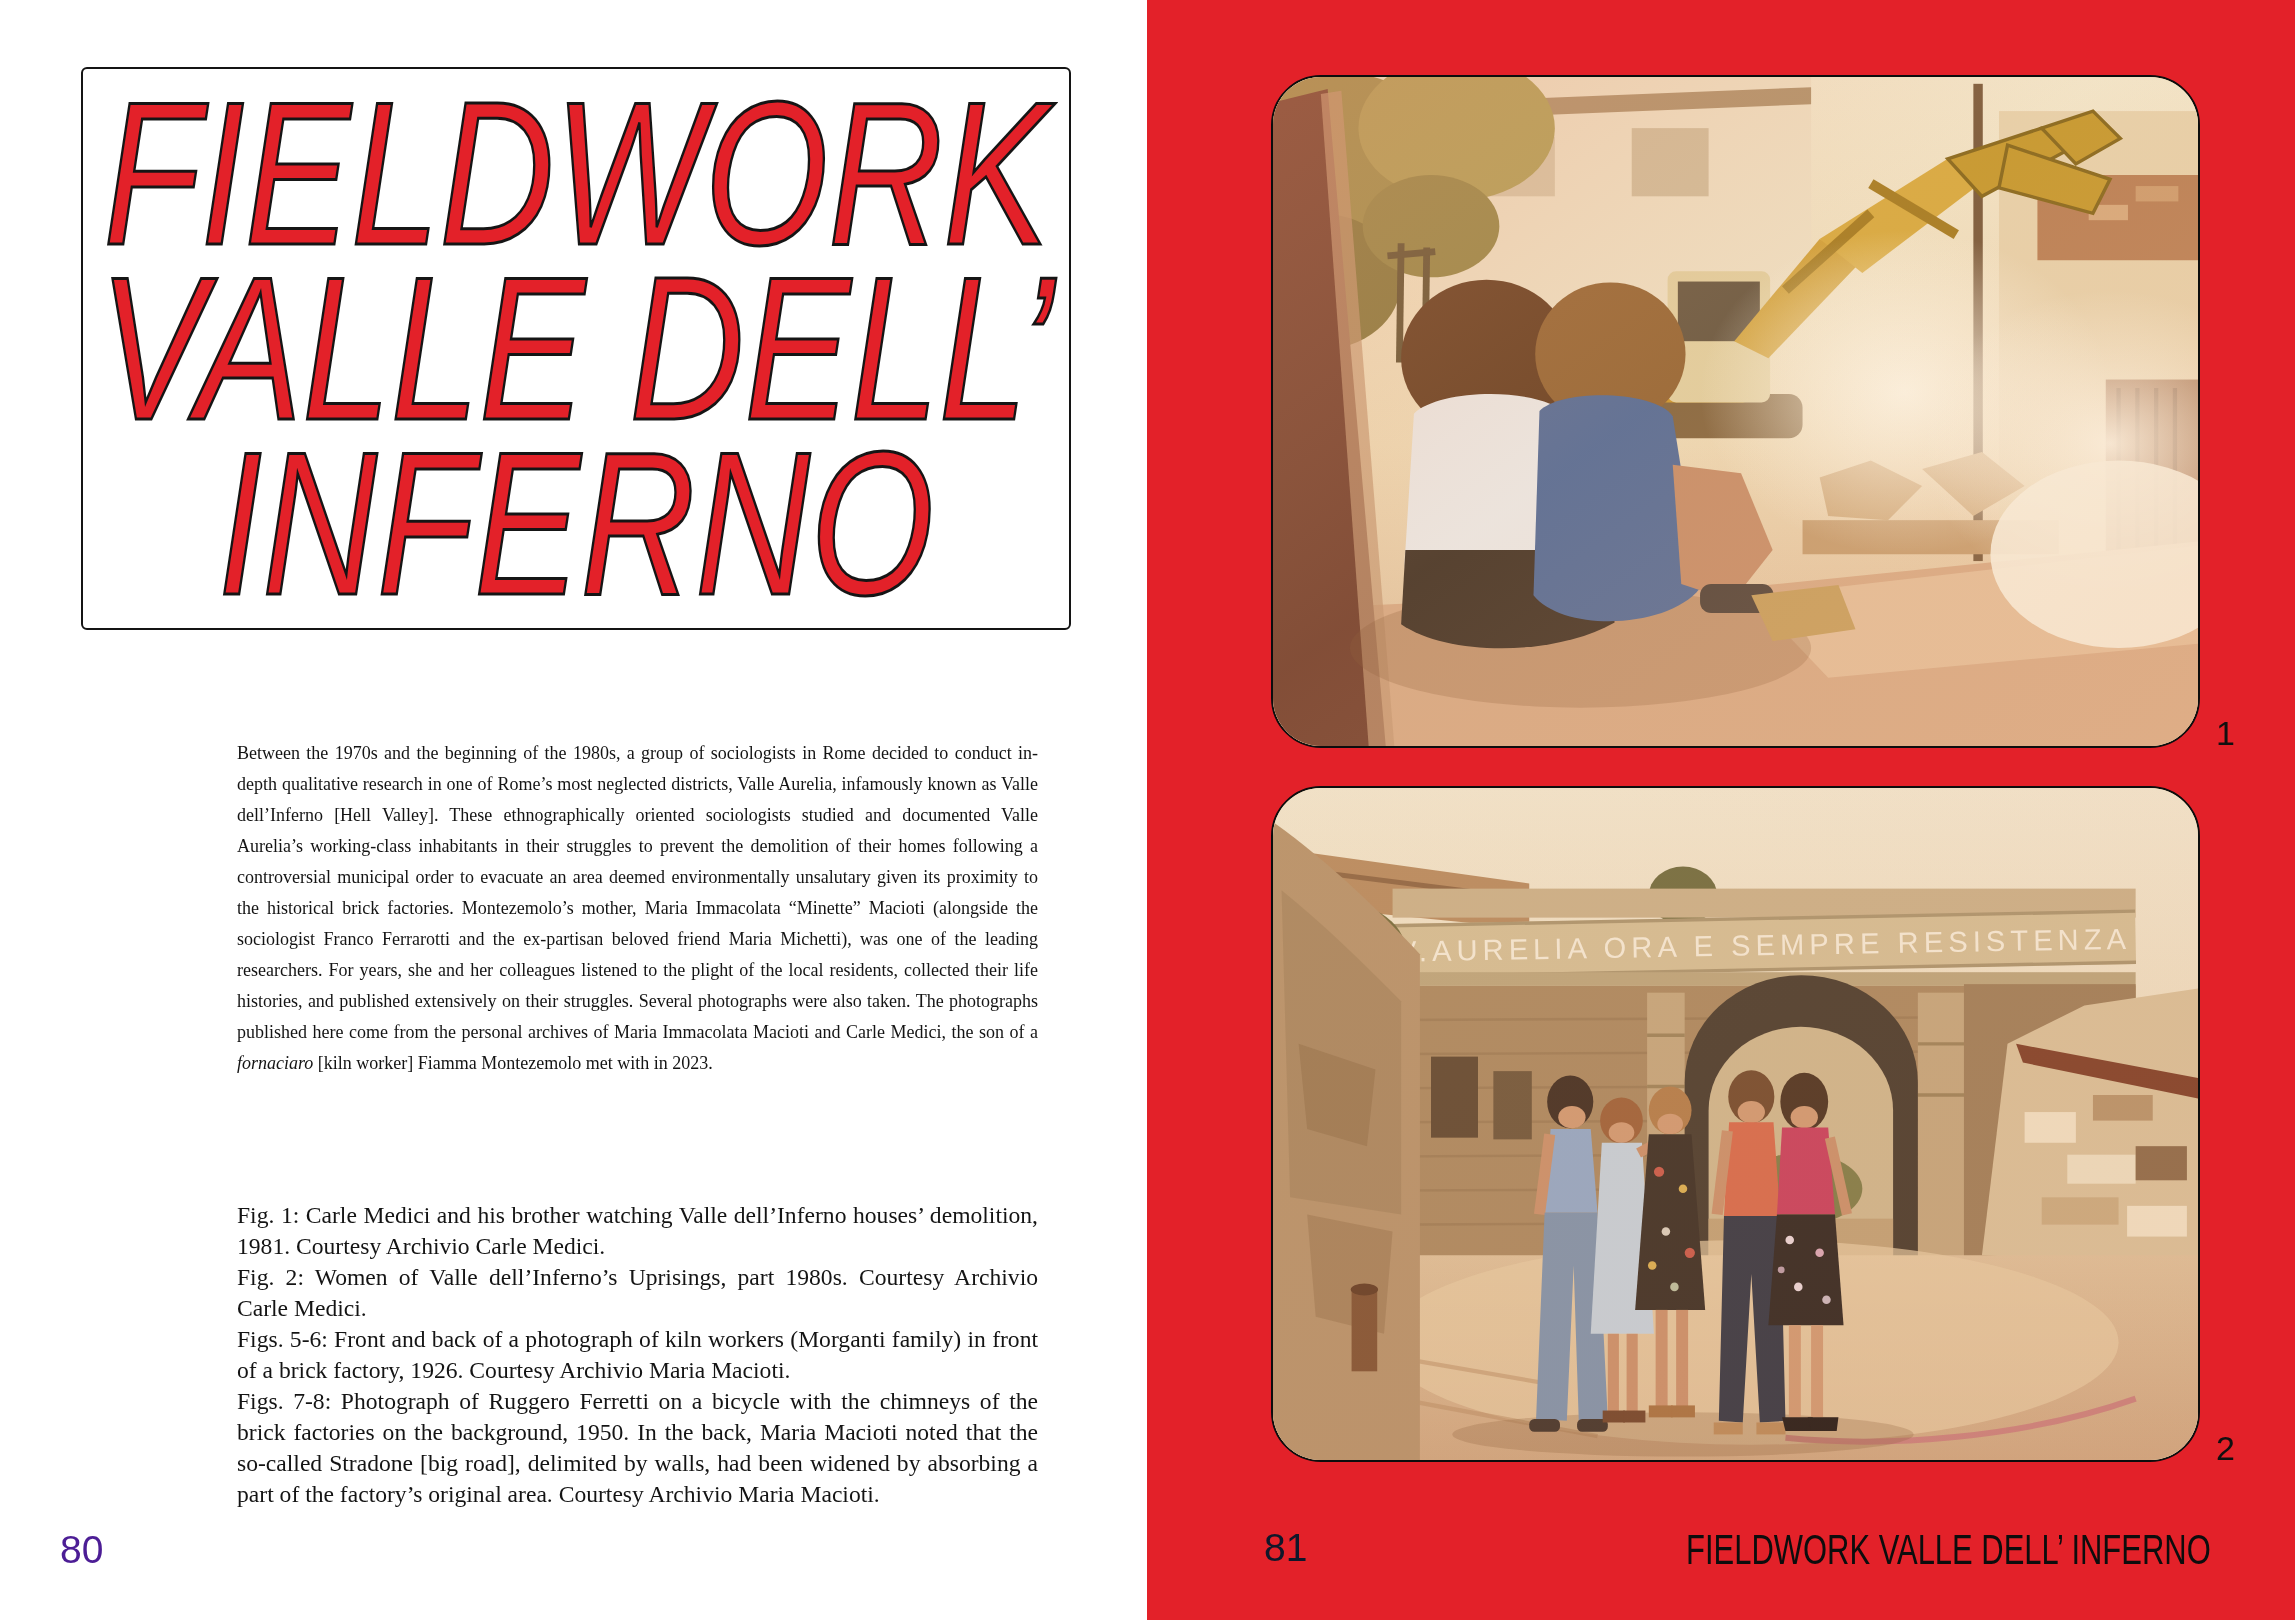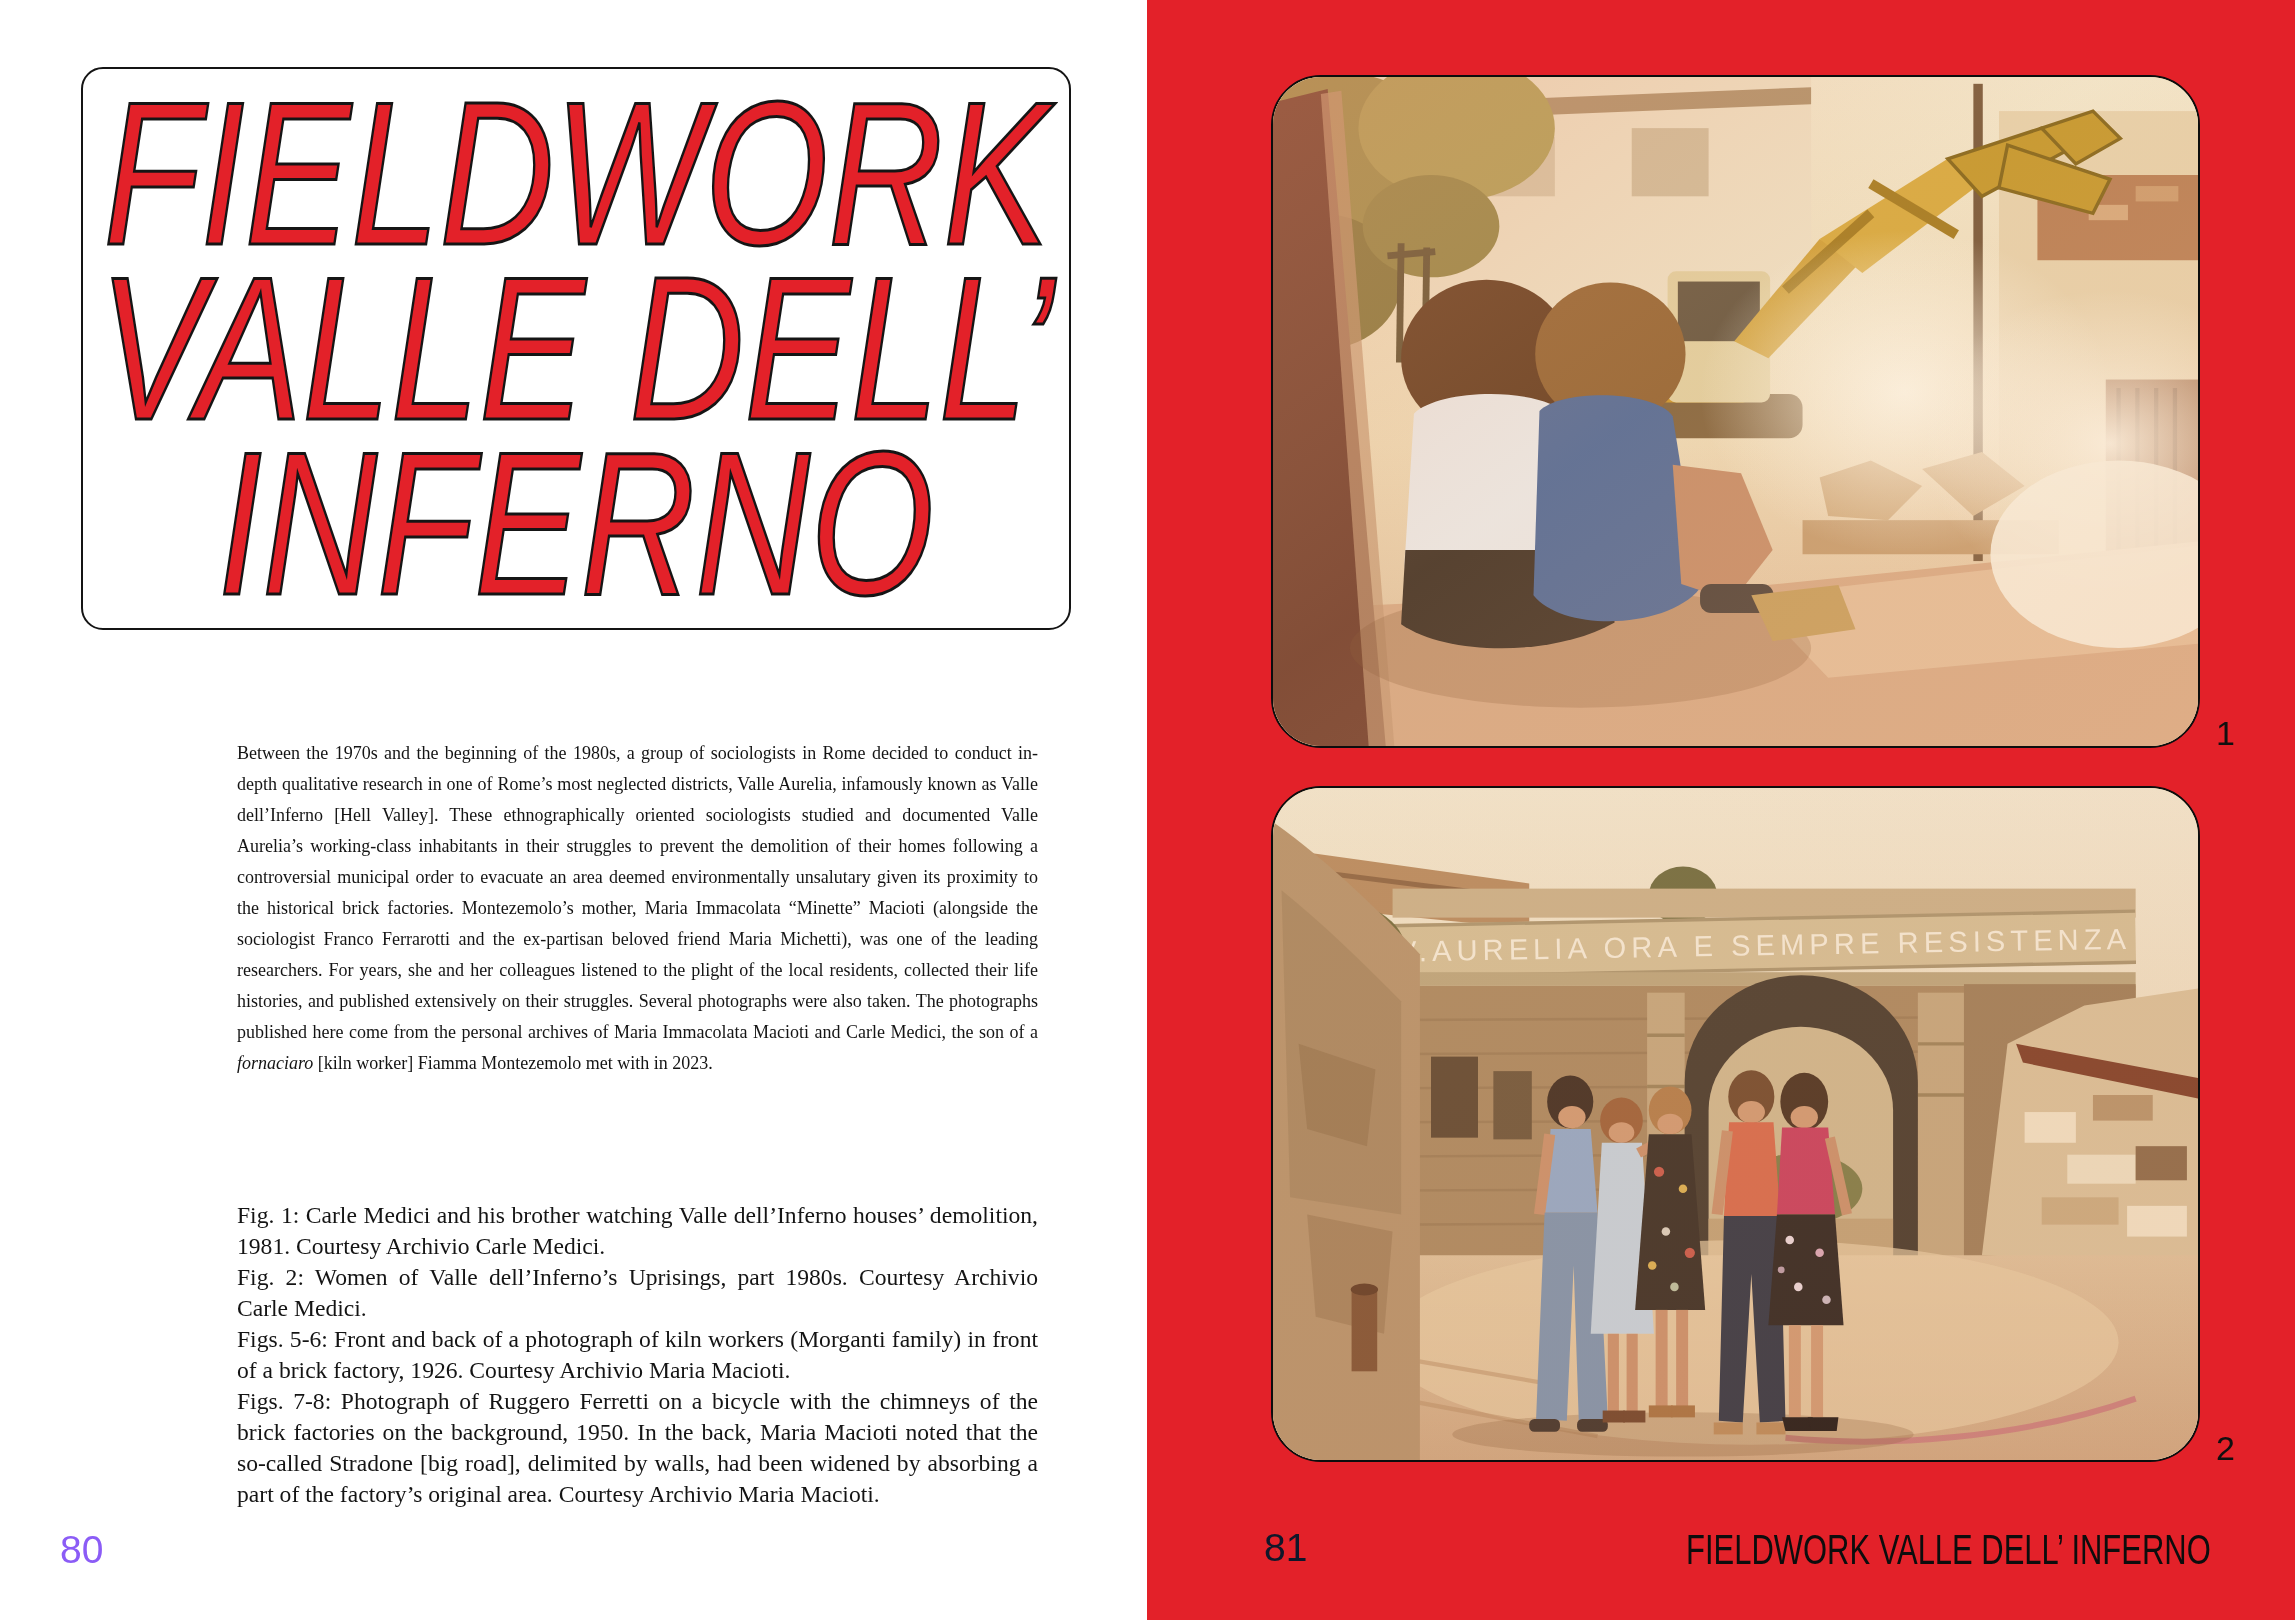--- a/index.html
+++ b/index.html
@@ -2,34 +2,34 @@
 <html style="--red: #e32129; --ink: #141414; --paper: #ffffff;font-size:13.7px"><head>
 <meta charset="utf-8">
 <style>
   html,body{margin:0;padding:0;background:#ffffff;}
   .spread{position:relative;width:2295px;height:1621px;overflow:hidden;background:#ffffff;
           font-family:"Liberation Serif",serif;color:#141414;}
 
   
   .page-left{position:absolute;left:0;top:0;width:1147px;height:1621px;background:#ffffff;}
   .title-box{position:absolute;left:81px;top:67px;width:990px;height:563px;
-             border:2.6px solid #141414;border-radius:22px;background:#ffffff;
+             border:2.6px solid #141414;border-radius:6px;background:#ffffff;
              display:flex;flex-direction:column;justify-content:center;align-items:center;
              box-sizing:border-box;}
   .title-line{flex-shrink:0;font-family:"Liberation Sans",sans-serif;font-style:italic;font-weight:400;
               font-size:204px;line-height:175px;color:var(--red,#e32129);
               -webkit-text-stroke:3px #151515;transform:scaleX(0.78);white-space:nowrap;}
   .intro{position:absolute;left:225px;top:726px;width:801px;margin:12px;
          font-size:18px;line-height:31px;text-align:justify;}
   .captions{position:absolute;left:225px;top:1200px;width:801px;
             font-size:23.6px;line-height:31px;text-align:justify;margin-left:12px;}
   .captions p{margin:0;}
   .it{font-style:italic;}
   .pagenum-left{position:absolute;left:60px;top:1528px;
-                font-family:"Liberation Sans",sans-serif;font-size:39px;color:#8b5cf6;}
+                font-family:"Liberation Sans",sans-serif;font-size:39px;color:#4c1d95;}
 
   
   .page-right{position:absolute;left:1147px;top:0;width:1148px;height:1621px;background:var(--red,#e32129);}
   .photo{position:absolute;left:124px;width:929px;border:2.6px solid #0d0d0d;border-radius:50px;
          overflow:hidden;box-sizing:border-box;background:#e9d2ae;}
   .photo svg{display:block;width:100%;height:100%;}
   .photo-1{top:75px;height:673px;}
   .photo-2{top:786px;height:676px;}
   .fig-label{position:absolute;font-family:"Liberation Sans",sans-serif;font-size:34px;color:#101010;}
   .fig-label-1{left:1069px;top:714px;}

